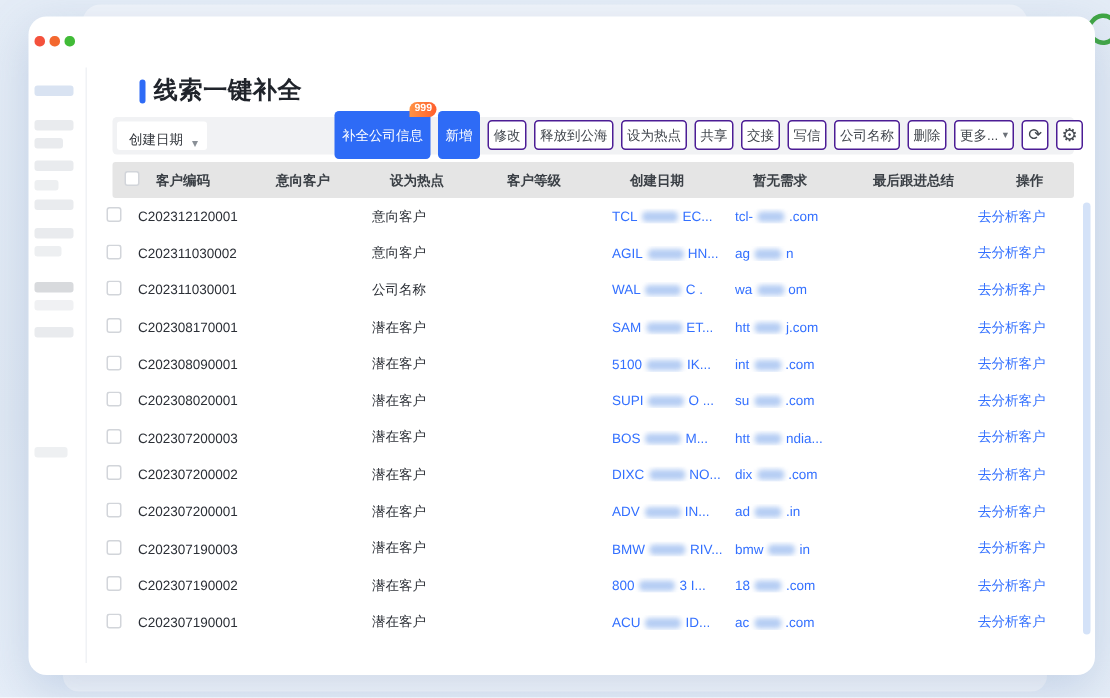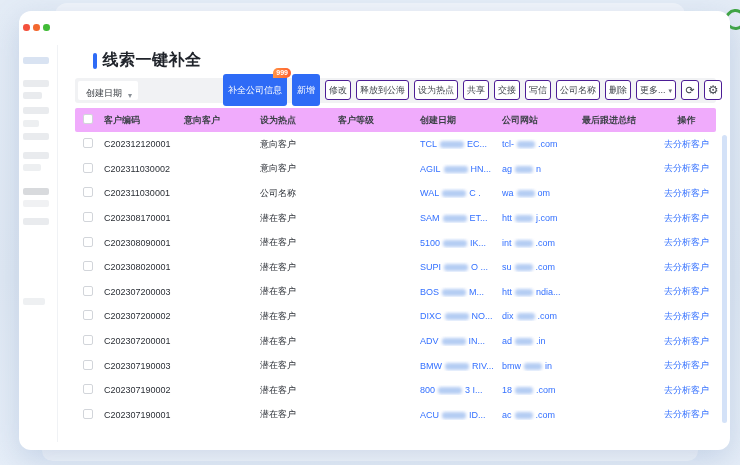--- a/index.html
+++ b/index.html
@@ -33,24 +33,24 @@
   .btn{height:20px;display:flex;align-items:center;justify-content:center;padding:0 3px;border-radius:3px;
        font-size:9px;line-height:1;white-space:nowrap;box-sizing:border-box;cursor:pointer;
        font-family:"Liberation Sans","DejaVu Sans",sans-serif;}
   .btn.primary{background:var(--accent,#2e6bf6);color:#fff;border:none;padding:16px 5px;position:relative;align-items:center;}
   .btn.ghost{background:#fff;color:#42474e;border:1px solid #4c1d95;}
   .badge{position:absolute;top:-6px;right:-4px;height:10px;padding:0 3px;background:linear-gradient(90deg,#ff9345,#ff5e2c);
          color:#fff;font-size:7px;line-height:10px;border-radius:5px 5px 5px 0;font-weight:bold;}
   .iconbtn{width:18px;padding:0;font-size:11px;color:#42474e;}
   .gear{font-size:12px;}
   .more-chev{font-size:7px;color:#6b7077;margin-left:3px;}
-  .thead{position:absolute;left:56px;top:97px;width:641px;height:24px;background:#f0abfc;border-radius:2px;
+  .thead{position:absolute;left:56px;top:97px;width:641px;height:24px;background:#e5e5e5;border-radius:2px;
          display:grid;grid-template-columns:26px 80px 76px 78px 82px 82px 80px 78px 59px;align-items:center;
          font-size:9px;font-weight:600;color:#3b4046;}
-  .tbody{position:absolute;left:56px;top:121px;width:641px;}
+  .tbody{position:absolute;left:44px;top:121px;width:641px;}
   .row{height:24.6px;display:grid;grid-template-columns:26px 80px 76px 78px 82px 82px 80px 78px 59px;align-items:center;
        font-size:9px;color:#2b2f36;}
   .cell{padding-left:3px;overflow:hidden;white-space:nowrap;}
   .cell.center{padding-left:0;text-align:center;}
   .cb{display:inline-block;width:10px;height:10px;border:1px solid #d2d5da;border-radius:2px;background:#fff;
       margin-left:8px;box-sizing:border-box;cursor:pointer;}
   .blue{color:var(--link,#3370ff);}
   .link{color:var(--link,#3370ff);cursor:pointer;text-align:center;}
   .redact{display:inline-block;height:7px;border-radius:3px;background:#9dbdf0;filter:blur(1.6px);
           opacity:.75;margin:0 3px;vertical-align:-1px;}
@@ -119,21 +119,21 @@
         </button></span>
   </div>
 
   <div class="thead">
     <div class="cell"><span class="cb" style="margin-left:5px"></span></div>
   <div class="cell">客户编码</div>
       <div class="cell">意向客户</div>
       <div class="cell">设为热点</div>
       <div class="cell">客户等级</div>
       <div class="cell">创建日期</div>
-      <div class="cell">公司网站</div>
+      <div class="cell">暂无需求</div>
       <div class="cell">最后跟进总结</div>
       <div class="cell center">操作</div>
     </div>
 
   <div class="tbody">
       <div class="row">
         <div class="cell" style="padding-left: 0px;"><span class="cb"></span></div>
         <div class="cell">C202312120001</div>
         <div class="cell"></div>
         <div class="cell">意向客户</div>

